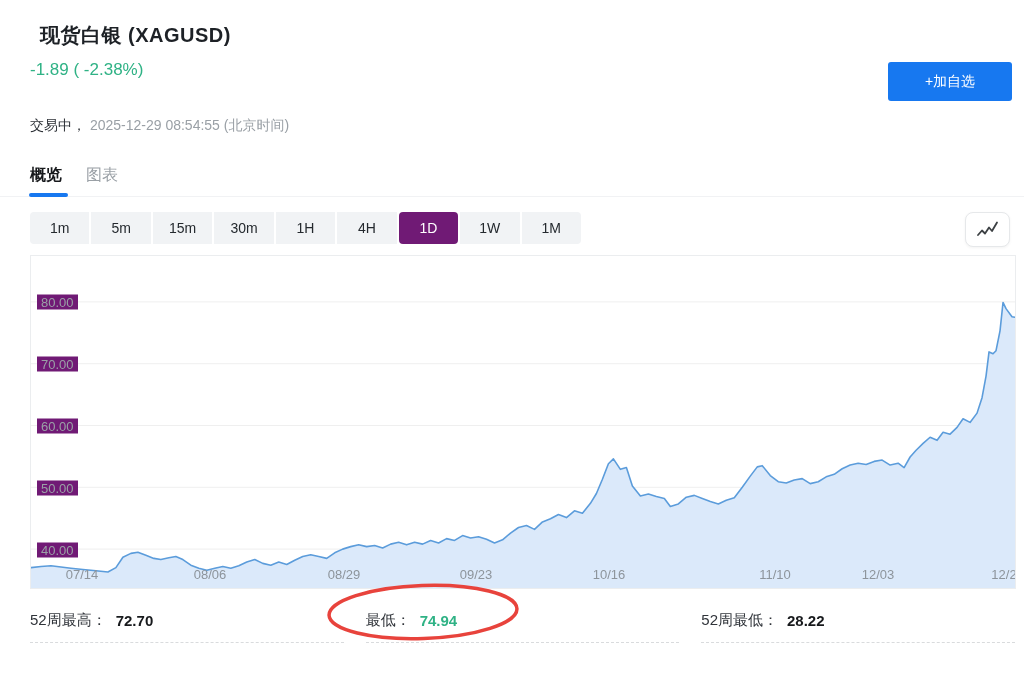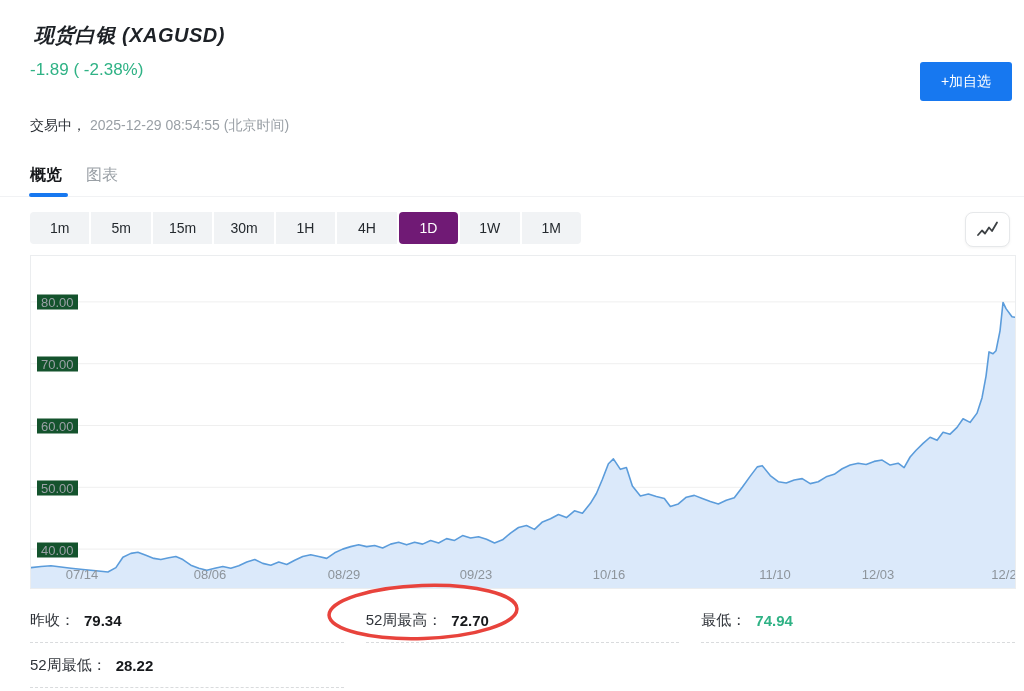--- a/index.html
+++ b/index.html
@@ -1,44 +1,44 @@
 <!DOCTYPE html>
 <html><head>
 <meta charset="utf-8">
 <style>
   html,body{margin:0;padding:0;background:#fff;width:1024px;height:691px;overflow:hidden;
     font-family:"Liberation Sans","DejaVu Sans",sans-serif;-webkit-font-smoothing:antialiased;}
   .abs{position:absolute;}
-  .title{left:34px;top:22px;font-size:20px;font-weight:700;color:#1d2126;letter-spacing:.5px;font-style:italic;}
+  .title{left:40px;top:22px;font-size:20px;font-weight:700;color:#1d2126;letter-spacing:.5px;}
   .price-row{left:30px;top:60px;display:flex;align-items:baseline;gap:15px;}
   .price{font-size:34px;font-weight:700;color:#2fb285;letter-spacing:.5px;}
   .change{font-size:17px;font-weight:500;color:#2fb285;}
   .status-row{left:30px;top:117px;font-size:14px;}
   .status-label{color:#2c3036;}
   .timestamp{color:#9aa0a6;}
-  .watch-btn{right:12px;top:62px;width:92px;height:39px;background:#1778f0;color:#fff;
+  .watch-btn{right:12px;top:62px;width:124px;height:39px;background:#1778f0;color:#fff;
     border:none;border-radius:3px;font-size:14px;display:flex;align-items:center;justify-content:center;cursor:pointer;}
   .tabs{left:30px;top:165px;display:flex;gap:24px;font-size:16px;}
   .tab{cursor:pointer;color:#9aa0a6;}
   .tab.active{color:#17191c;font-weight:700;}
   .tabs-line{left:0;top:196px;width:1024px;height:1px;background:#f1f2f4;}
   .tab-underline{left:29px;top:193px;width:39px;height:4px;background:#1778f0;border-radius:2px;}
   .tf-bar{left:30px;top:212px;width:551px;height:32px;display:flex;gap:2px;}
   .tf{flex:1;background:#f1f3f5;border:none;font-size:14px;color:#24292e;cursor:pointer;
     font-family:inherit;padding:0;}
   .tf:first-child{border-radius:4px 0 0 4px;}
   .tf:last-child{border-radius:0 4px 4px 0;}
   .tf.active{background:#701a75;color:#fff;border-radius:4px;}
   .icon-box{right:14px;top:212px;width:45px;height:35px;background:#fff;border:1px solid #e6e8ea;
     border-radius:8px;box-shadow:0 1px 3px rgba(0,0,0,.05);display:flex;align-items:center;justify-content:center;cursor:pointer;box-sizing:border-box;}
   #chart-box{left:30px;top:255px;width:986px;height:334px;border:1px solid #ebedef;box-sizing:border-box;
     background:#fff;overflow:hidden;}
   #chart-svg{position:absolute;left:0;top:0;width:100%;height:100%;}
   .ylabel{position:absolute;left:6px;transform:translateY(-50%);font-size:13px;color:#9aa0a6;
-    background:#14532d;padding:0 4px;z-index:2;}
+    background:#701a75;padding:0 4px;z-index:2;}
   .xlabel{position:absolute;top:311px;width:56px;margin-left:-28px;text-align:center;
     font-size:13px;color:#8d949b;z-index:2;}
   .stats{left:30px;top:598px;width:985px;display:grid;grid-template-columns:repeat(3,1fr);column-gap:22px;}
   .stat-cell{height:44px;display:flex;align-items:center;border-bottom:1px dashed #d9dbdd;font-size:15px;}
   .stat-label{color:#30343a;margin-right:9px;}
   .stat-value{font-weight:700;}
   .v-dark{color:#17191c;} .v-red{color:#f0443e;} .v-green{color:#2fb285;}
   .circle-anno{left:323px;top:581px;width:200px;height:64px;z-index:5;pointer-events:none;}
 </style>
 </head>
@@ -102,24 +102,20 @@
     <div class="xlabel" style="left: 313px;">08/29</div>
     <div class="xlabel" style="left: 445px;">09/23</div>
     <div class="xlabel" style="left: 578px;">10/16</div>
     <div class="xlabel" style="left: 744px;">11/10</div>
     <div class="xlabel" style="left: 847px;">12/03</div>
     <div class="xlabel" style="left: 973px;">12/2</div>
   </div>
 
 <div class="abs stats" id="stats">
     <div class="stat-cell">
-      <span class="stat-label">昨收：</span>
-      <span class="stat-value v-dark">79.34</span>
-    </div>
-    <div class="stat-cell">
       <span class="stat-label">52周最高：</span>
       <span class="stat-value v-dark">72.70</span>
     </div>
     <div class="stat-cell">
       <span class="stat-label">最低：</span>
       <span class="stat-value v-green">74.94</span>
     </div>
     <div class="stat-cell">
       <span class="stat-label">52周最低：</span>
       <span class="stat-value v-dark">28.22</span>

